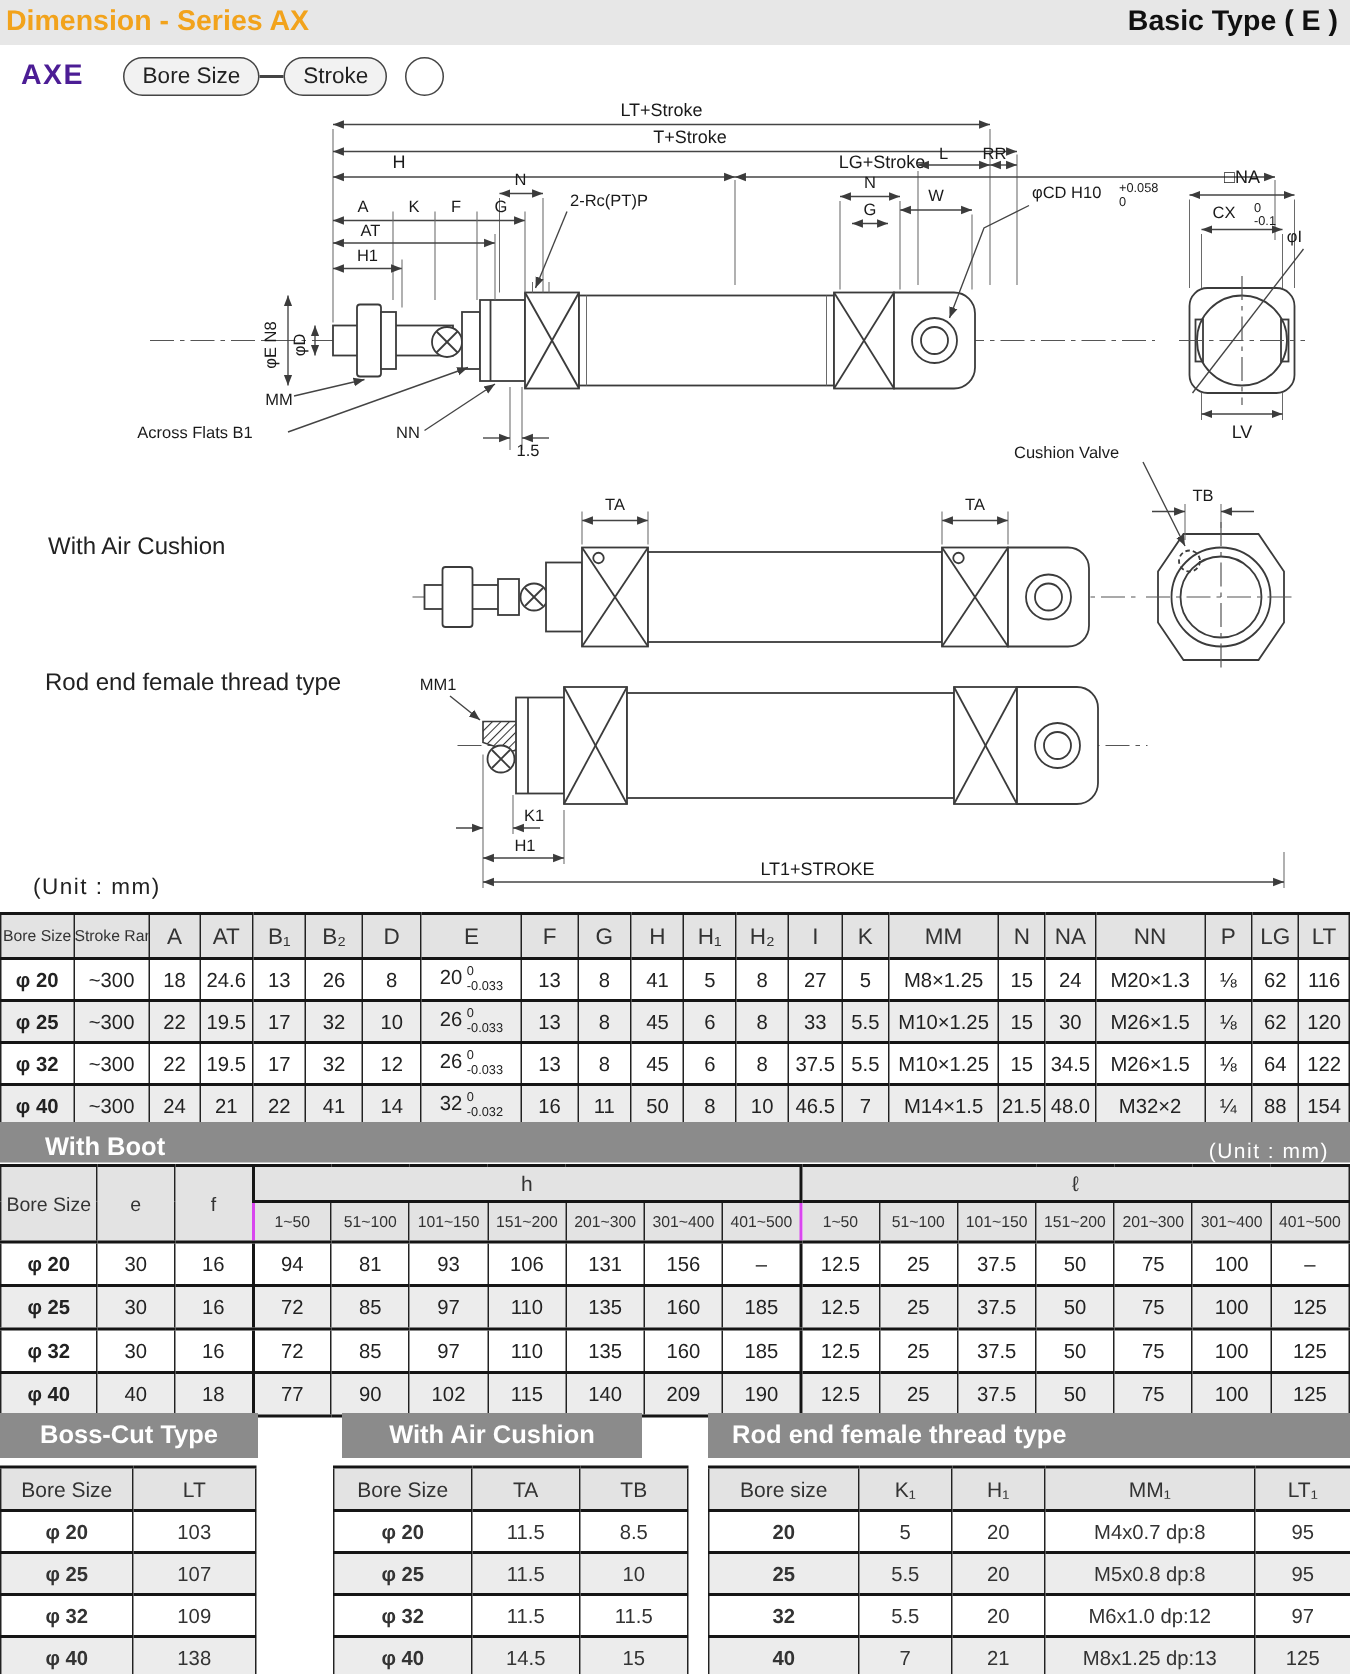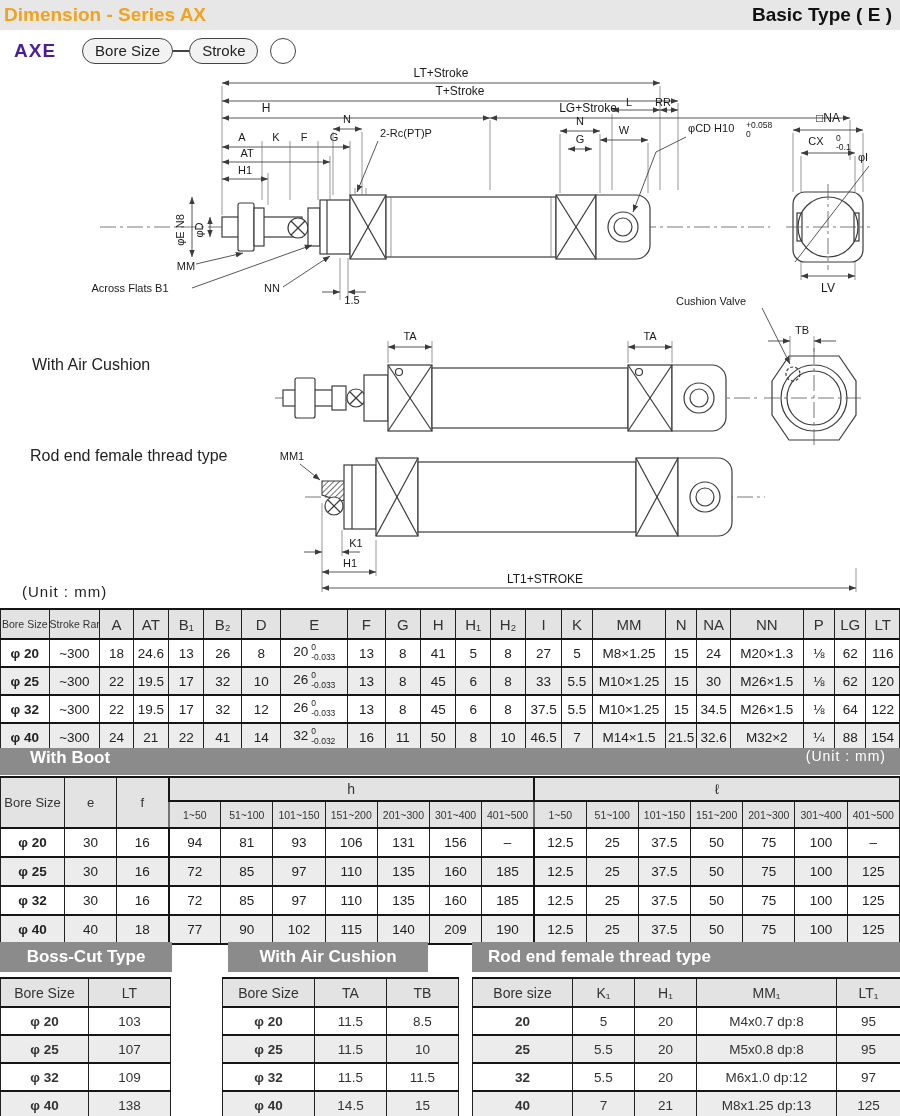--- a/index.html
+++ b/index.html
@@ -38,30 +38,30 @@
   th{background:#E3E3E3;font-weight:normal;color:#333}
   tbody tr:nth-child(even) td{background:#ECECEC}
   .bore{font-weight:bold;color:#111}
 
   #main-table{position:absolute;top:608px;left:0;width:900px}
   #main-table th{height:28px;font-size:15px}
   #main-table th.small{font-size:10.5px}
   #main-table td{height:26px;font-size:13.5px;color:#222}
   .tol{display:inline-flex;flex-direction:column;font-size:8.5px;line-height:1.15;margin-left:3px;vertical-align:middle;text-align:left}
 
-  #boot-band{position:absolute;top:748px;left:0;width:900px;height:27px;background:#8B8B8B;color:#fff;display:flex;align-items:flex-start;justify-content:space-between;box-sizing:border-box;padding:0 14px 0 30px}
+  #boot-band{position:absolute;top:748px;left:0;width:900px;height:27px;background:#8B8B8B;color:#fff;display:flex;align-items:flex-end;justify-content:space-between;box-sizing:border-box;padding:0 14px 0 30px}
   #boot-band .t{font-size:17px;font-weight:bold}
   #boot-band .u{font-size:14px;letter-spacing:1px}
   #boot-table{position:absolute;top:776px;left:0;width:900px}
   #boot-table th.grp{height:22px;font-size:14px}
   #boot-table th.range{height:25px;font-size:10.5px}
   #boot-table th.rshead{font-size:13px}
   #boot-table td{height:27px;font-size:13.5px;color:#222}
   #boot-table tbody td:nth-child(4),#boot-table tbody td:nth-child(11){border-left:2px solid #151515}
-  #boot-ranges th:nth-child(1),#boot-ranges th:nth-child(8){border-left:2px solid #737373}
+  #boot-ranges th:nth-child(1),#boot-ranges th:nth-child(8){border-left:2px solid #d946ef}
   #boot-head1 th:nth-child(4),#boot-head1 th:nth-child(5){border-left:2px solid #151515}
 
   .bband{position:absolute;top:942px;height:30px;background:#8B8B8B;color:#fff;font-size:17px;font-weight:bold;display:flex;align-items:center;justify-content:center;box-sizing:border-box}
   #boss-band{left:0;width:172px}
   #air-band{left:228px;width:200px}
   #rod-band{left:472px;width:428px;justify-content:flex-start;padding-left:16px}
   .bt{position:absolute;top:977px}
   .bt th{height:27px;font-size:14px}
   .bt td{height:26px;font-size:13.5px;color:#333}
   #boss-table{left:0;width:170px}
@@ -452,21 +452,21 @@
           </span></td>
         <td>16</td>
         <td>11</td>
         <td>50</td>
         <td>8</td>
         <td>10</td>
         <td>46.5</td>
         <td>7</td>
         <td>M14×1.5</td>
         <td>21.5</td>
-        <td>32.6</td>
+        <td>48.0</td>
         <td>M32×2</td>
         <td>¼</td>
         <td>88</td>
         <td>154</td>
       </tr>
     </tbody>
 </table>
 
 <div id="boot-band">
   <span class="t">With Boot</span>

